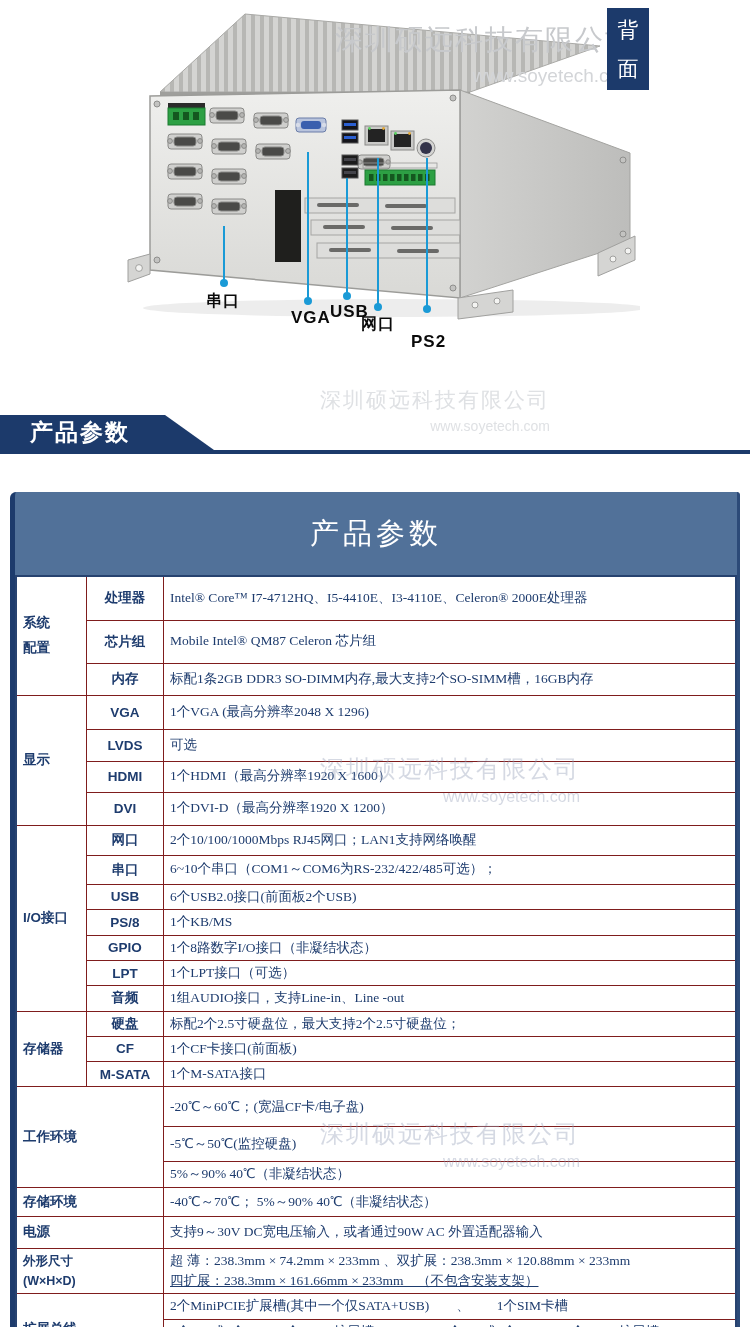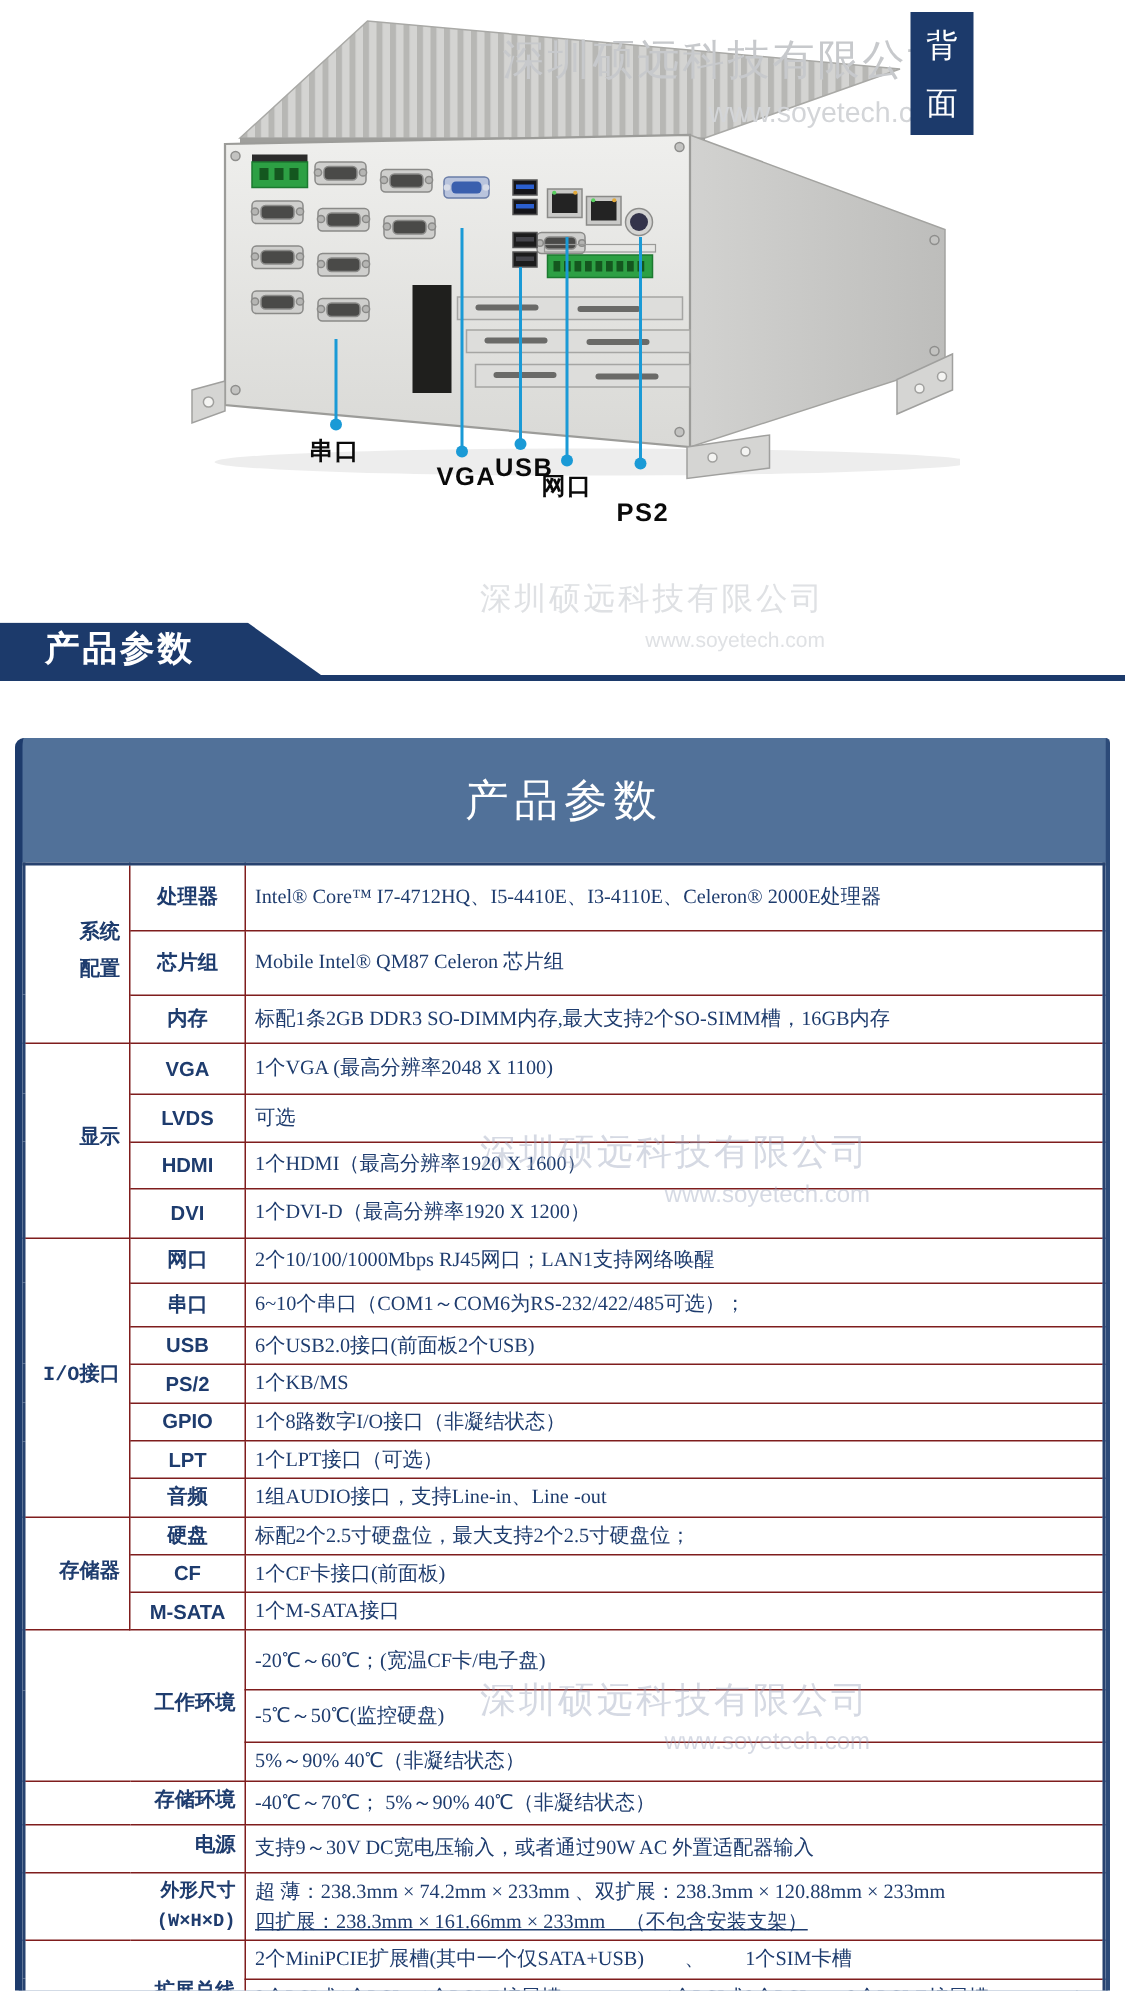--- a/index.html
+++ b/index.html
@@ -50,21 +50,21 @@
   
   .panel{
     position:absolute;left:10px;top:492px;width:730px;background:#517199;
     border-left:5px solid #1d3b6c;border-right:3px solid #2c4a78;border-bottom:8px solid #1d3b6c;
     border-radius:6px 3px 3px 3px;box-sizing:border-box;z-index:1;
   }
   .panel-header{height:83px;display:flex;align-items:center;justify-content:center;
     color:#ffffff;font-size:29px;letter-spacing:4px;}
   table.spec{border-collapse:collapse;width:100%;background:#fff;border:2px solid #27426f;}
   table.spec td{border:1px solid #7f1d1d;color:#1e3c6e;font-size:13.5px;padding:2px 6px;vertical-align:middle;}
-  td.group{color:#a5352b;font-weight:bold;font-size:15px;text-align:right;width:57px;padding:2px 1px;line-height:1.8;font-family:Liberation Mono, monospace;}
+  td.group{color:#a5352b;font-weight:bold;font-size:15px;text-align:left;width:57px;padding:2px 1px;line-height:1.8;}
   td.group.small div{font-size:12.5px;line-height:1.6;}
   td.sub{font-weight:bold;font-size:15px;text-align:center;width:64px;}
   td.val{padding-left:12px;}
   td.val div{line-height:1.5;font-family:Liberation Serif, serif;}
   .spec tr:nth-child(1){height:44px;}  .spec tr:nth-child(2){height:43px;}
   .spec tr:nth-child(3){height:32px;}  .spec tr:nth-child(4){height:34px;}
   .spec tr:nth-child(5){height:32px;}  .spec tr:nth-child(6){height:31px;}
   .spec tr:nth-child(7){height:33px;}  .spec tr:nth-child(8){height:30px;}
   .spec tr:nth-child(9){height:29px;}  .spec tr:nth-child(10){height:22px;}
   .spec tr:nth-child(11){height:26px;} .spec tr:nth-child(12){height:22px;}
@@ -331,21 +331,21 @@
           <td class="val">
             <div>标配1条2GB DDR3 SO-DIMM内存,最大支持2个SO-SIMM槽，16GB内存</div>
           </td>
         </tr>
         <tr>
           <td rowspan="4" class="group">
             <div>显示</div>
           </td>
           <td class="sub">VGA</td>
           <td class="val">
-            <div>1个VGA (最高分辨率2048 X 1100)</div>
+            <div>1个VGA (最高分辨率2048 X 1296)</div>
           </td>
         </tr>
         <tr>
           <td class="sub">LVDS</td>
           <td class="val">
             <div>可选</div>
           </td>
         </tr>
         <tr>
           <td class="sub">HDMI</td>
@@ -374,21 +374,21 @@
             <div>6~10个串口（COM1～COM6为RS-232/422/485可选）；</div>
           </td>
         </tr>
         <tr>
           <td class="sub">USB</td>
           <td class="val">
             <div>6个USB2.0接口(前面板2个USB)</div>
           </td>
         </tr>
         <tr>
-          <td class="sub">PS/2</td>
+          <td class="sub">PS/8</td>
           <td class="val">
             <div>1个KB/MS</div>
           </td>
         </tr>
         <tr>
           <td class="sub">GPIO</td>
           <td class="val">
             <div>1个8路数字I/O接口（非凝结状态）</div>
           </td>
         </tr>

